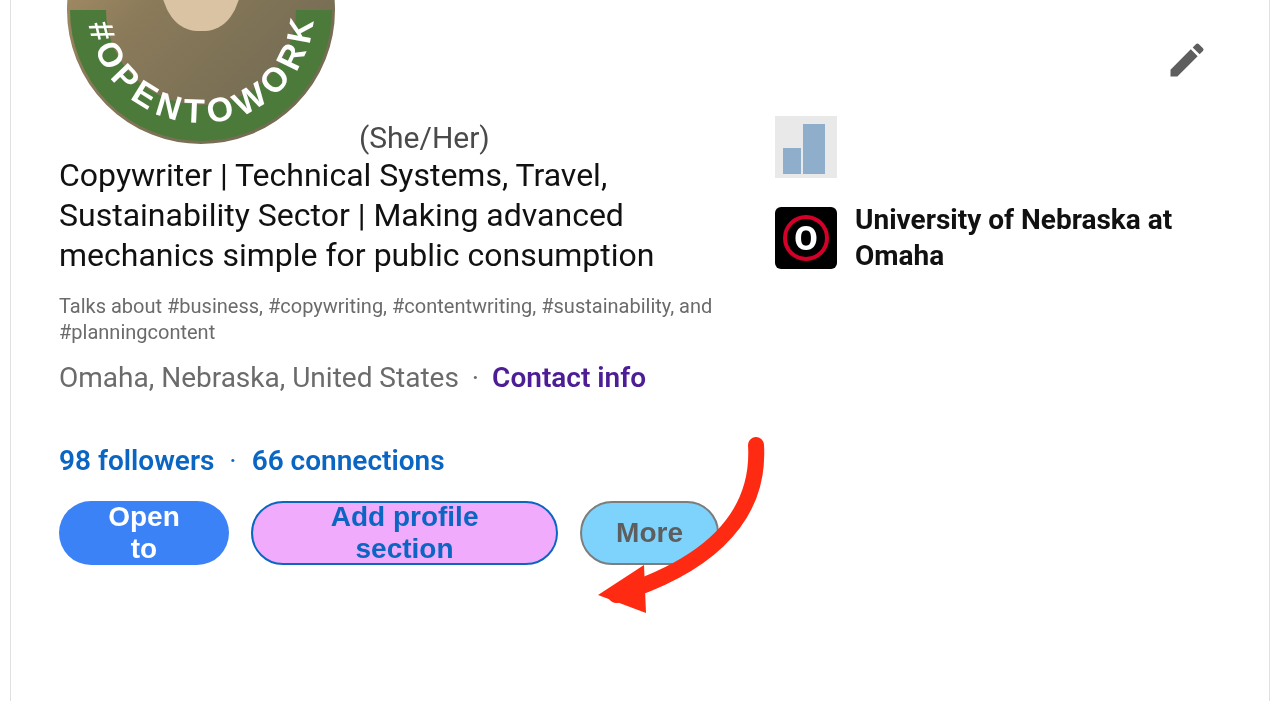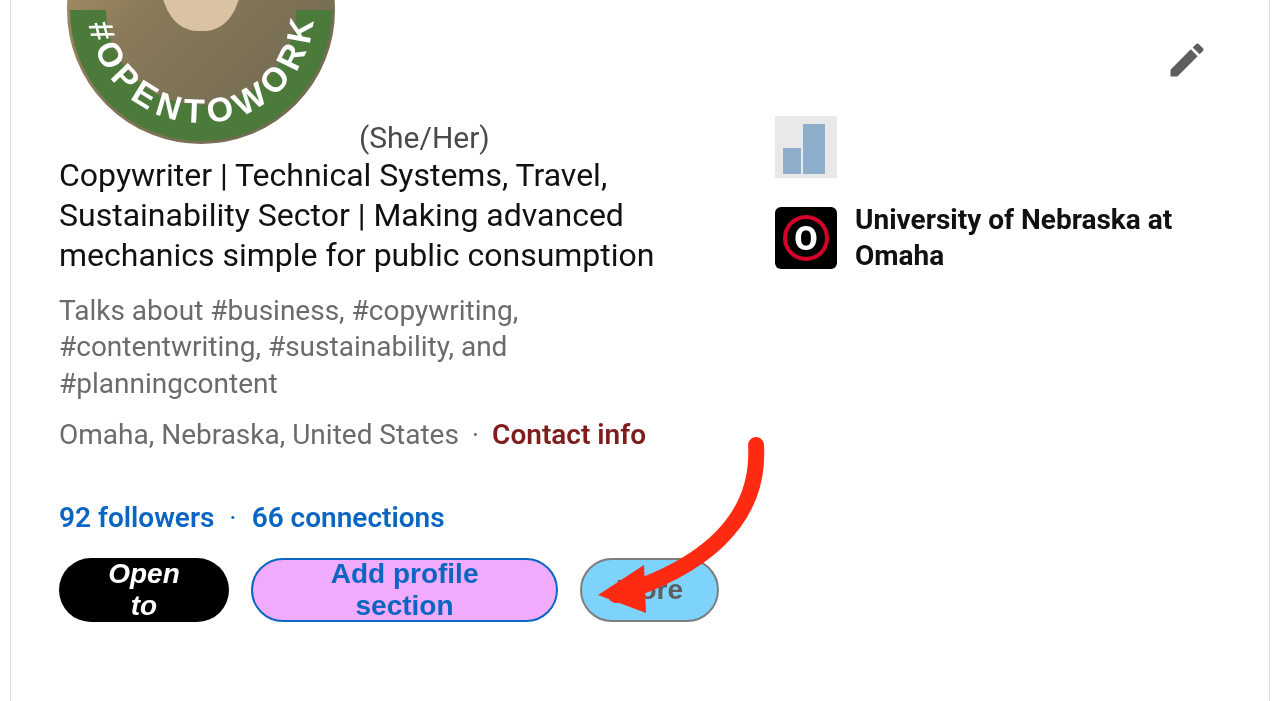--- a/index.html
+++ b/index.html
@@ -89,32 +89,32 @@
     margin-left: 300px;
   }
   .headline {
     font-size: 32px;
     color: #111;
     line-height: 1.25;
     font-weight: 400;
     margin-bottom: 18px;
   }
   .talks-about {
-    font-size: 28px;
+    font-size: 20px;
     line-height: 1.3;
     color: #6b6b6b;
     margin-bottom: 16px;
   }
   .location-line {
     font-size: 28px;
     color: #6b6b6b;
     margin-bottom: 50px;
   }
   .contact-link {
-    color: #7f1d1d;
+    color: #4c1d95;
     font-weight: 600;
   }
   .sep-dot { color: #6b6b6b; margin: 0 6px; }
   .stats-line {
     font-size: 28px;
     color: #0a66c2;
     font-weight: 600;
     margin-bottom: 24px;
   }
   .stats-line .dot { margin: 0 8px; font-weight: 400; }
@@ -129,23 +129,22 @@
     font-size: 28px;
     font-weight: 600;
     padding: 0 34px;
     display: inline-flex;
     align-items: center;
     cursor: pointer;
     border: 2px solid transparent;
     background: transparent;
   }
   .btn-primary {
-    background: #000000;
+    background: #3b82f6;
     color: #fff;
-    font-style: italic;
   }
   .btn-secondary {
     border-color: #0a66c2;
     color: #0a66c2;
     background: #f0abfc;
   }
   .btn-muted {
     border-color: #7d7d7d;
     color: #5e5e5e;
     background: #7dd3fc;
@@ -237,21 +236,21 @@
     <div class="pronouns">(She/Her)</div>
     <div class="headline">Copywriter | Technical Systems, Travel, Sustainability Sector | Making advanced mechanics simple for public consumption</div>
     <div class="talks-about">Talks about #business, #copywriting, #contentwriting, #sustainability, and #planningcontent</div>
     <div class="location-line">
       <span>Omaha, Nebraska, United States</span>
       <span class="sep-dot">·</span>
       <span class="contact-link">Contact info</span>
     </div>
     <div class="stats-line">
       <span>
-        <span>92</span>&nbsp;<span>followers</span>
+        <span>98</span>&nbsp;<span>followers</span>
       </span>
       <span class="dot">·</span>
       <span>
         <span>66</span>&nbsp;<span>connections</span>
       </span>
     </div>
     <div class="actions">
       <button class="btn btn-primary">Open to</button>
       <button class="btn btn-secondary">Add profile section</button>
       <button class="btn btn-muted">More</button>

